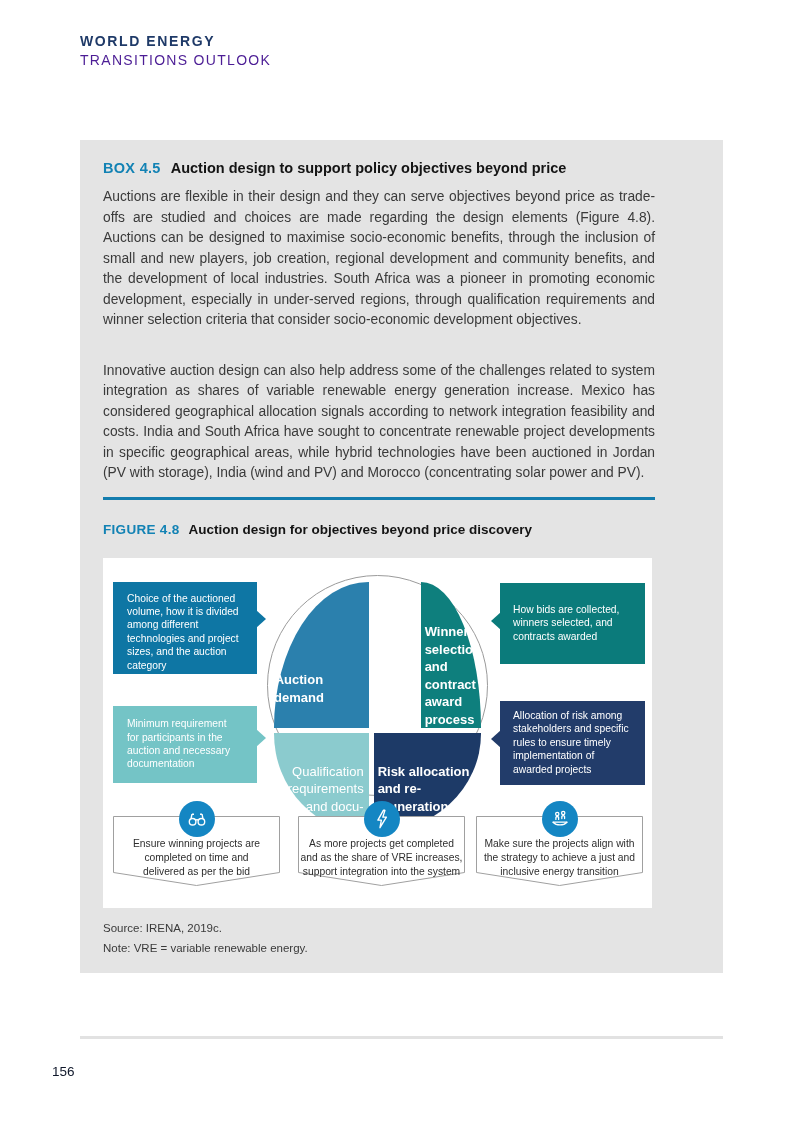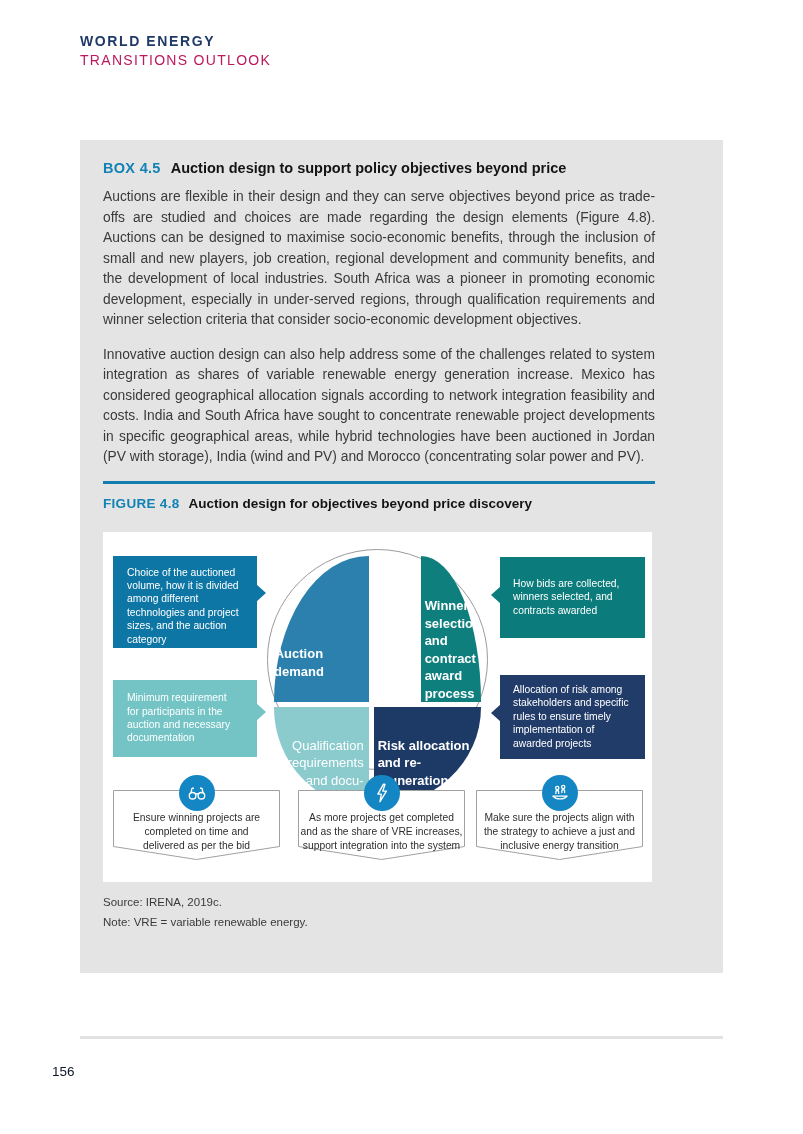--- a/index.html
+++ b/index.html
@@ -5,38 +5,38 @@
   * { margin:0; padding:0; box-sizing:border-box; }
   html,body { background:#ffffff; }
   body {
     width:803px; height:1134px; position:relative;
     font-family:"Liberation Sans", sans-serif;
     -webkit-font-smoothing:antialiased;
   }
   
   .page-header { position:absolute; left:80px; top:33px; }
   .page-header .l1 { font-size:14px; font-weight:bold; letter-spacing:1.6px; color:#1f3a68; }
-  .page-header .l2 { font-size:14px; font-weight:normal; letter-spacing:1.3px; color:#be185d; margin-top:3px; }
+  .page-header .l2 { font-size:14px; font-weight:normal; letter-spacing:1.3px; color:#4c1d95; margin-top:3px; }
 
   
   .graybox { position:absolute; left:80px; top:140px; width:643px; height:833px; background:#e4e4e4; }
   .graybox-inner { position:absolute; left:23px; top:20px; width:552px; }
 
   .box-title-row { font-size:14.5px; font-weight:bold; color:#141414; }
   .box-label { color:#1282b4; margin-right:10px; letter-spacing:0.3px; }
 
   .body-para {
     margin-top:11px; font-size:13.8px; line-height:20.5px; color:#3a3a3a;
     text-align:justify;
   }
-  .body-para + .body-para { margin-top:14px; }
+  .body-para + .body-para { margin-top:30px; }
 
   .blue-rule { margin-top:13px; height:3px; background:#147dae; }
 
-  .figure-title-row { margin-top:12px; font-size:13.5px; font-weight:bold; color:#141414; }
+  .figure-title-row { margin-top:22px; font-size:13.5px; font-weight:bold; color:#141414; }
   .figure-label { color:#1282b4; margin-right:9px; letter-spacing:0.3px; }
 
   
   .figure-panel { position:relative; margin-top:21px; width:549px; height:350px; background:#ffffff; }
 
   .callout {
     position:absolute; color:#ffffff; font-size:10.3px; line-height:13.4px;
     white-space:pre-line; display:flex; align-items:center;
   }
   .callout .ctext { width:100%; }

